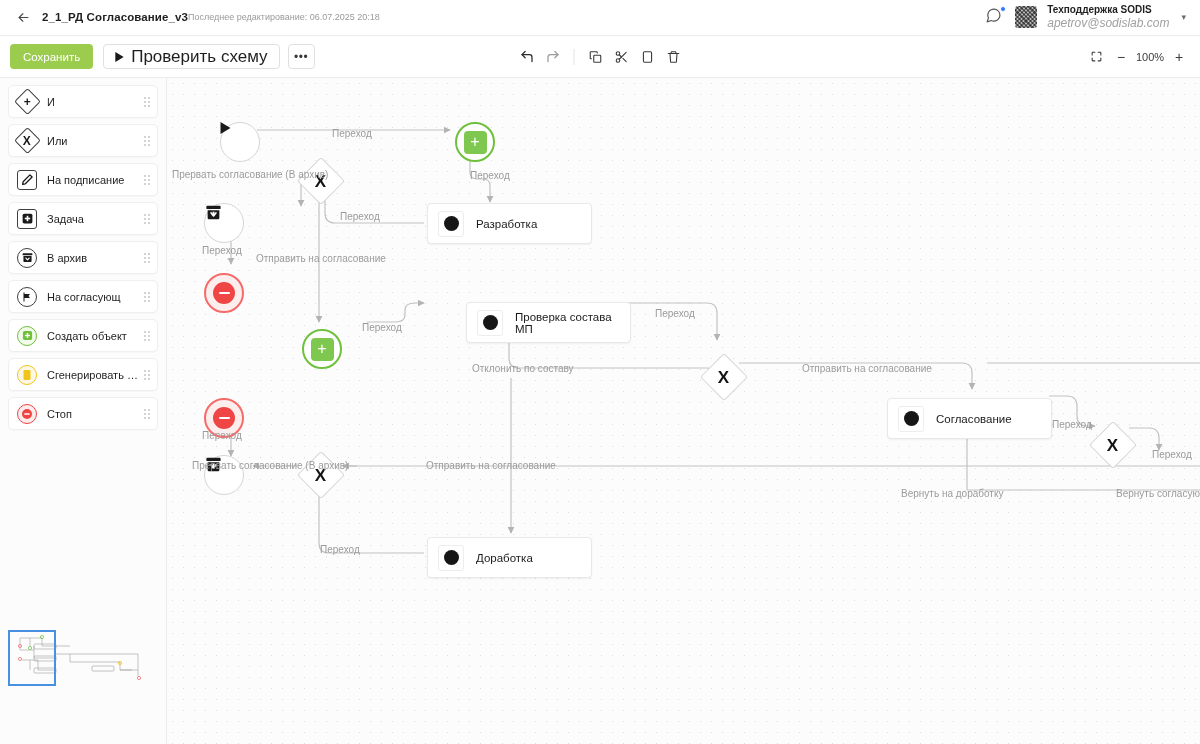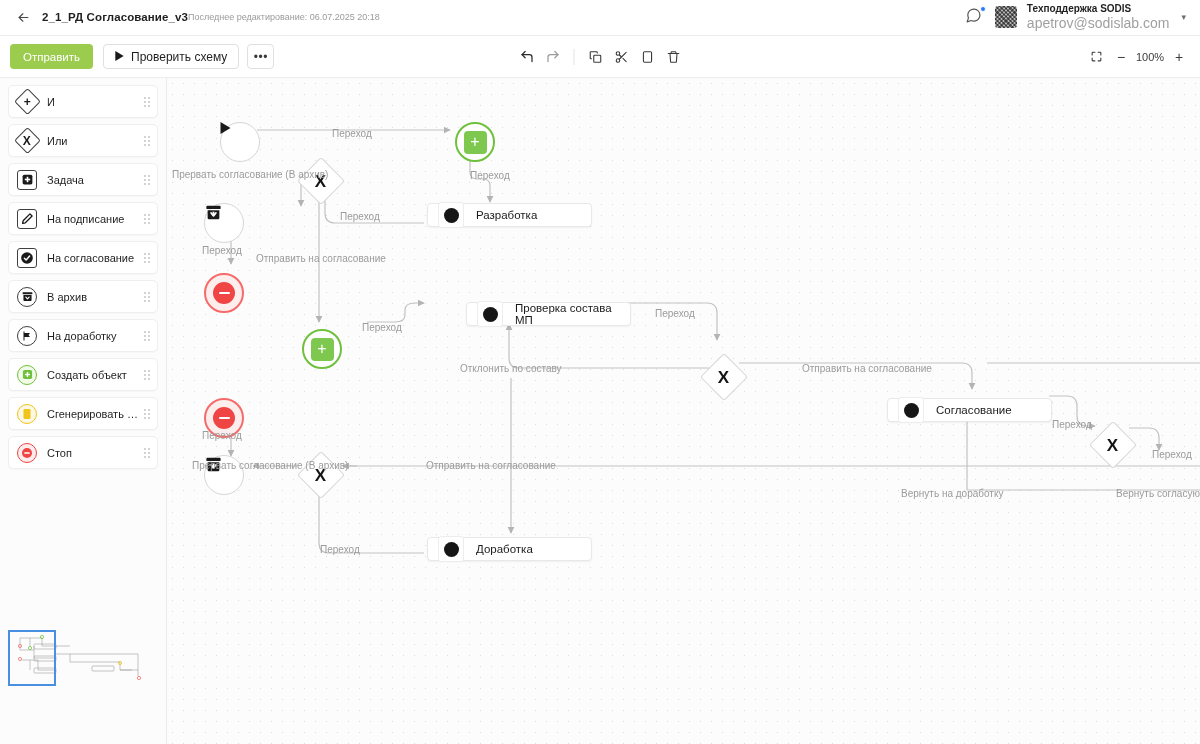--- a/index.html
+++ b/index.html
@@ -32,35 +32,35 @@
   }
   .avatar {
     width: 22px; height: 22px; border-radius: 3px; flex: none;
     background:
       repeating-linear-gradient(45deg, #6f6f6f 0 1.5px, #cfcfcf 1.5px 3px),
       repeating-linear-gradient(-45deg, #8a8a8a 0 1.5px, #e2e2e2 1.5px 3px);
     background-blend-mode: multiply;
   }
   .user-meta { display: flex; flex-direction: column; line-height: 1.2; }
   .user-name { font-size: 10px; color: #1f1f1f; font-weight: bold; }
-  .user-mail { font-size: 14px; color: #a0a0a0; }
+  .user-mail { font-size: 12px; color: #a0a0a0; font-style: italic; }
   .caret { color: #6c6c6c; font-size: 9px; padding: 0 2px; cursor: pointer; }
 
   
   .toolbar {
     height: 42px; flex: none; display: flex; align-items: center;
     background: #fff; border-bottom: 1px solid #ececec; padding: 0 10px; position: relative;
   }
   .btn-save {
     background: #9ccc4e; color: #fff; border: none; border-radius: 4px;
     height: 25px; padding: 0 13px; font-size: 11.5px; font-family: inherit; cursor: pointer;
   }
   .btn-check {
     background: #fff; color: #1f1f1f; border: 1px solid #e0e0e0; border-radius: 4px;
-    height: 25px; padding: 8px 11px; font-size: 12px; font-family: inherit; cursor: pointer;
+    height: 25px; padding: 8px 11px; font-size: 17px; font-family: inherit; cursor: pointer;
     display: flex; align-items: center; gap: 7px; margin-left: 10px;
   }
   .btn-more {
     background: #fff; border: 1px solid #e0e0e0; border-radius: 4px;
     width: 27px; height: 25px; margin-left: 8px; cursor: pointer;
     display: flex; align-items: center; justify-content: center;
     color: #3a3a3a; font-size: 12px; letter-spacing: .5px;
   }
   .tool-center {
     position: absolute; left: 50%; transform: translateX(-50%);
@@ -135,21 +135,21 @@
     flex: 1 1 auto; position: relative; overflow: hidden;
     background-color: #fcfcfc;
     background-image: radial-gradient(#dcdcdc 0.8px, transparent 0.8px);
     background-size: 11px 11px;
   }
   .flow { position: absolute; inset: 0; }
   .flow svg { position: absolute; left: 0; top: 0; overflow: visible; }
 
   .node { position: absolute; }
   .task-node {
-    width: 165px; height: 24px; background: #fff; border: 1px solid #e8e8e8; border-radius: 4px;
+    width: 165px; height: 41px; background: #fff; border: 1px solid #e8e8e8; border-radius: 4px;
     display: flex; align-items: center; padding: 0 10px; cursor: pointer;
     box-shadow: 0 1px 2px rgba(0,0,0,.05);
   }
   .task-ico {
     width: 26px; height: 26px; border: 1px solid #ededed; border-radius: 3px; flex: none;
     display: flex; align-items: center; justify-content: center; background: #fff;
   }
   .task-label { margin-left: 12px; font-size: 11.5px; color: #1a1a1a; }
   .dot-check {
     width: 15px; height: 15px; border-radius: 50%; background: #161616;
@@ -218,21 +218,21 @@
       <div class="avatar"></div>
       <div class="user-meta">
         <span class="user-name">Техподдержка SODIS</span>
         <span class="user-mail">apetrov@sodislab.com</span>
       </div>
       <div class="caret">▾</div>
     </div>
   </div>
 
   <div class="toolbar">
-    <button class="btn-save">Отправить</button>
+    <button class="btn-save">Сохранить</button>
     <button class="btn-check">
       <span>
         <svg width="9" height="10" viewBox="0 0 10 12" fill="#1a1a1a">
             <polygon points="0,0 10,6 0,12"></polygon>
           </svg>
       </span>
       <span>Проверить схему</span>
     </button>
     <div class="btn-more">•••</div>
 
@@ -326,65 +326,46 @@
               <i></i>
               <i></i>
               <i></i>
               <i></i>
               <i></i>
             </span>
           </div>
           <div class="pal-item">
             <div class="pal-ico">
               <div class="sq">
+                <svg width="13" height="13" viewBox="0 0 24 24" fill="none" stroke="#1a1a1a" stroke-width="2.4" stroke-linecap="round" stroke-linejoin="round">
+                  <path d="M16.5 3.5l4 4L8 20l-5 1 1-5z"></path>
+                </svg>
+              </div>
+            </div>
+            <span class="pal-label">На подписание</span>
+            <span class="grip">
+              <i></i>
+              <i></i>
+              <i></i>
+              <i></i>
+              <i></i>
+              <i></i>
+            </span>
+          </div>
+          <div class="pal-item">
+            <div class="pal-ico">
+              <div class="sq">
                 <svg width="13" height="13" viewBox="0 0 24 24" fill="#1a1a1a">
                   <rect x="3" y="3" width="18" height="18" rx="3"></rect>
                   <rect x="10.5" y="7" width="3" height="10" fill="#fff"></rect>
                   <rect x="7" y="10.5" width="10" height="3" fill="#fff"></rect>
                 </svg>
               </div>
             </div>
             <span class="pal-label">Задача</span>
-            <span class="grip">
-              <i></i>
-              <i></i>
-              <i></i>
-              <i></i>
-              <i></i>
-              <i></i>
-            </span>
-          </div>
-          <div class="pal-item">
-            <div class="pal-ico">
-              <div class="sq">
-                <svg width="13" height="13" viewBox="0 0 24 24" fill="none" stroke="#1a1a1a" stroke-width="2.4" stroke-linecap="round" stroke-linejoin="round">
-                  <path d="M16.5 3.5l4 4L8 20l-5 1 1-5z"></path>
-                </svg>
-              </div>
-            </div>
-            <span class="pal-label">На подписание</span>
-            <span class="grip">
-              <i></i>
-              <i></i>
-              <i></i>
-              <i></i>
-              <i></i>
-              <i></i>
-            </span>
-          </div>
-          <div class="pal-item">
-            <div class="pal-ico">
-              <div class="sq">
-                <svg width="14" height="14" viewBox="0 0 24 24">
-                  <circle cx="12" cy="12" r="10" fill="#1a1a1a"></circle>
-                  <polyline points="7.5,12.5 10.5,15.5 16.5,8.5" fill="none" stroke="#fff" stroke-width="2.4" stroke-linecap="round" stroke-linejoin="round"></polyline>
-                </svg>
-              </div>
-            </div>
-            <span class="pal-label">На согласование</span>
             <span class="grip">
               <i></i>
               <i></i>
               <i></i>
               <i></i>
               <i></i>
               <i></i>
             </span>
           </div>
           <div class="pal-item">
@@ -408,21 +389,21 @@
             </span>
           </div>
           <div class="pal-item">
             <div class="pal-ico">
               <div class="circ">
                 <svg width="12" height="12" viewBox="0 0 24 24" fill="#1a1a1a">
                   <path d="M5 3v18h2v-7h11l-3-4 3-4H7V3z"></path>
                 </svg>
               </div>
             </div>
-            <span class="pal-label">На доработку</span>
+            <span class="pal-label">На согласующ</span>
             <span class="grip">
               <i></i>
               <i></i>
               <i></i>
               <i></i>
               <i></i>
               <i></i>
             </span>
           </div>
           <div class="pal-item">
@@ -701,21 +682,21 @@
           </div>
         <div id="edge-labels">
             <div class="elabel" style="left: 165px; top: 50px;">Переход</div>
             <div class="elabel" style="left: 303px; top: 92px;">Переход</div>
             <div class="elabel" style="left: 5px; top: 91px;">Прервать согласование (В архив)</div>
             <div class="elabel" style="left: 173px; top: 133px;">Переход</div>
             <div class="elabel" style="left: 35px; top: 167px;">Переход</div>
             <div class="elabel" style="left: 89px; top: 175px;">Отправить на согласование</div>
             <div class="elabel" style="left: 195px; top: 244px;">Переход</div>
             <div class="elabel" style="left: 488px; top: 230px;">Переход</div>
-            <div class="elabel" style="left: 293px; top: 285px;">Отклонить по составу</div>
+            <div class="elabel" style="left: 305px; top: 285px;">Отклонить по составу</div>
             <div class="elabel" style="left: 635px; top: 285px;">Отправить на согласование</div>
             <div class="elabel" style="left: 35px; top: 352px;">Переход</div>
             <div class="elabel" style="left: 25px; top: 382px;">Прервать согласование (В архив)</div>
             <div class="elabel" style="left: 259px; top: 382px;">Отправить на согласование</div>
             <div class="elabel" style="left: 885px; top: 341px;">Переход</div>
             <div class="elabel" style="left: 985px; top: 371px;">Переход</div>
             <div class="elabel" style="left: 734px; top: 410px;">Вернуть на доработку</div>
             <div class="elabel" style="left: 949px; top: 410px;">Вернуть согласующ</div>
             <div class="elabel" style="left: 153px; top: 466px;">Переход</div>
           </div>

